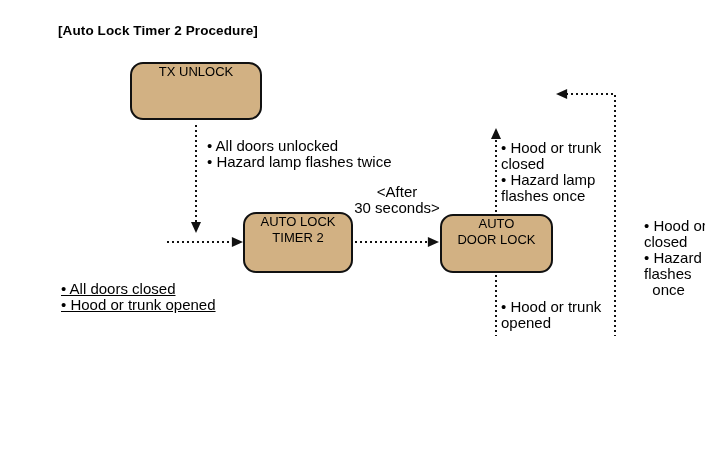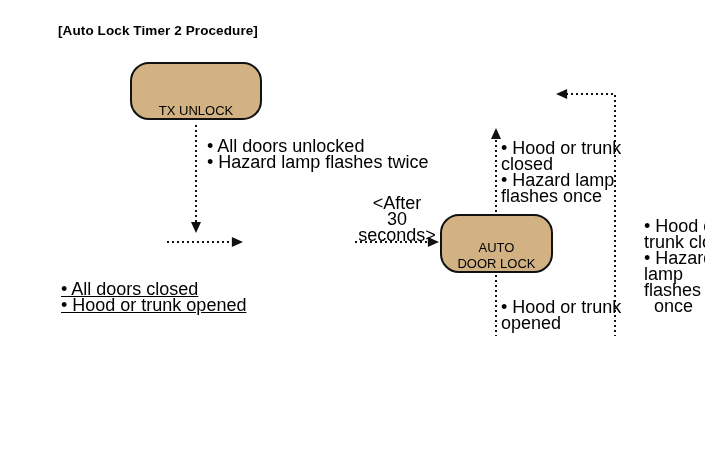--- a/index.html
+++ b/index.html
@@ -19,46 +19,46 @@
     top: 23px;
     font-size: 13.5px;
     font-weight: bold;
     letter-spacing: 0.1px;
     white-space: nowrap;
   }
   .node {
     position: absolute;
     background: #d2b183;
     border: 2px solid #111111;
-    border-radius: 19px;
+    border-radius: 13px;
     display: flex;
-    align-items: flex-end;
+    align-items: flex-start;
     justify-content: center;
     text-align: center;
     font-size: 13px;
     line-height: 15.5px;
     white-space: pre-line;
     box-sizing: border-box;
   }
   .node-tx-unlock      { left:  90px; top:  62px; width: 132px; height: 58px; }
   .node-arm-wait       { left: 403px; top:  65px; width: 110px; height: 62px; }
   .node-vehicle        { left:  13px; top: 210px; width: 112px; height: 62px; }
   .node-timer          { left: 203px; top: 212px; width: 110px; height: 61px; }
   .node-door-lock      { left: 400px; top: 214px; width: 113px; height: 59px; }
   .node-arm            { left: 403px; top: 361px; width: 110px; height: 61px; }
   .ann {
     position: absolute;
-    font-size: 18px;
+    font-size: 15px;
     line-height: 16px;
     white-space: pre-line;
   }
   .ann-tx-result       { left: 167px; top: 138px; }
   .ann-standby         { left:  21px; top: 281px; text-decoration: underline; }
   .ann-after {
-    left: 307px; top: 195px; width: 100px;
+    left: 307px; top: 184px; width: 100px;
     text-align: center;
   }
   .ann-to-arm-wait     { left: 461px; top: 140px; }
   .ann-to-arm          { left: 461px; top: 299px; }
   .ann-arm-to-arm-wait { left: 604px; top: 218px; }
   .connector-layer {
     position: absolute;
     left: 0; top: 0;
     width: 705px;
     height: 457px;
@@ -87,20 +87,24 @@
       <path d="M515,387 L575,387 L575,94 L526,94" marker-end="url(#arrowhead)"></path>
     </g>
   </svg>
 
   <div class="node node-tx-unlock">
     <span>TX UNLOCK</span>
   </div>
 
 
 
+  <div class="node node-timer">
+    <span>AUTO LOCK
+TIMER 2</span>
+  </div>
 
   <div class="node node-arm">
     <span>ARM</span>
   </div>
 
   <div class="node node-door-lock">
     <span>AUTO
 DOOR LOCK</span>
   </div>
 

